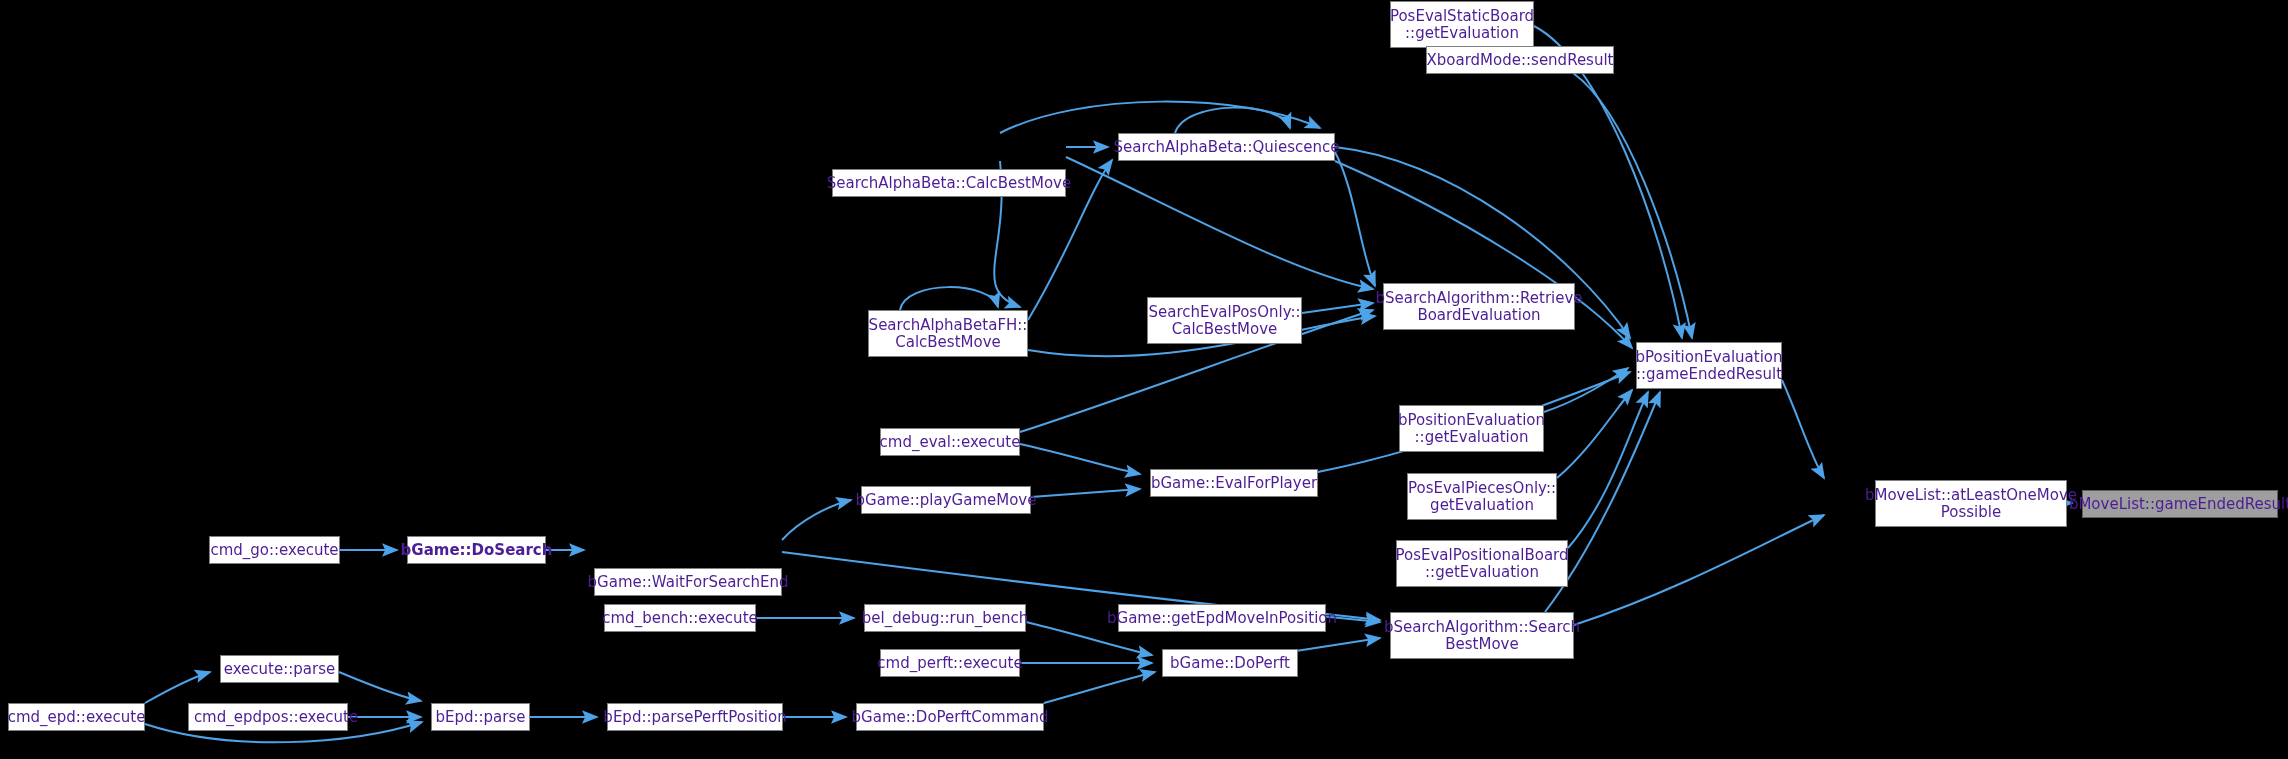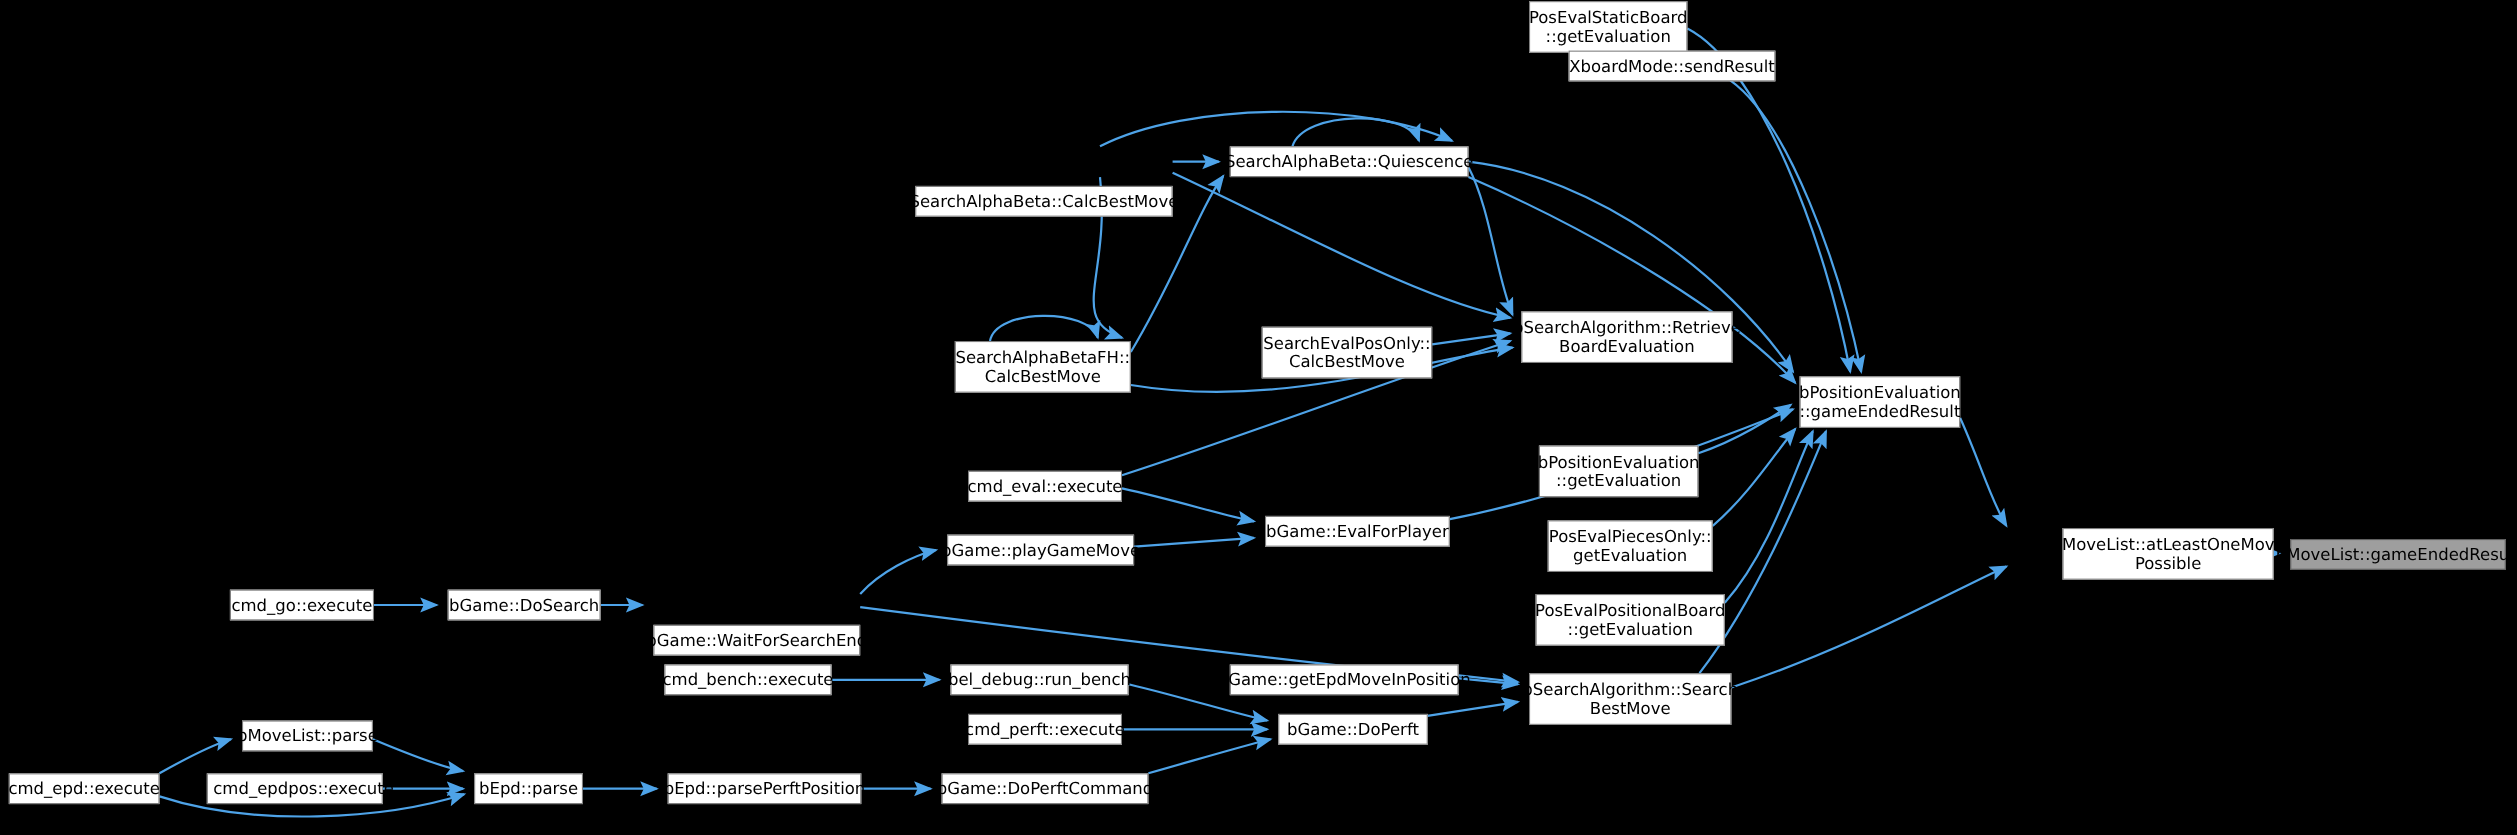--- a/index.html
+++ b/index.html
@@ -11,21 +11,21 @@
     background:#000000;
     overflow:hidden;
     font-family:"DejaVu Sans","Liberation Sans",sans-serif;
   }
   #edge-layer{position:absolute;left:0;top:0;width:2288px;height:759px;}
   .node{
     position:absolute;
     box-sizing:border-box;
     background:#ffffff;
     border:1px solid #808080;
-    color:#000000;
+    color:#4c1d95;
     font-size:15px;
     line-height:17px;
     display:flex;
     align-items:center;
     justify-content:center;
     text-align:center;
     white-space:pre;
     letter-spacing:0px;
     z-index:5;
   }
@@ -108,29 +108,29 @@
       <div class="node" style="left: 1150px; top: 469px; width: 168px; height: 28px;">bGame::EvalForPlayer</div>
       <div class="node" style="left: 1407px; top: 473px; width: 150px; height: 47px;">PosEvalPiecesOnly::
 getEvaluation</div>
       <div class="node" style="left: 861px; top: 486px; width: 170px; height: 28px;">bGame::playGameMove</div>
       <div class="node" style="left: 1832px; top: 480px; width: 192px; height: 47px; margin-left: 43px;">bMoveList::atLeastOneMove
 Possible</div>
       <div class="node highlight" style="left: 2082px; top: 490px; width: 196px; height: 28px;">bMoveList::gameEndedResult</div>
       <div class="node" style="left: 1396px; top: 540px; width: 172px; height: 47px;">PosEvalPositionalBoard
 ::getEvaluation</div>
       <div class="node" style="left: 209px; top: 536px; width: 131px; height: 28px;">cmd_go::execute</div>
-      <div class="node" style="left: 407px; top: 536px; width: 139px; height: 28px;">bGame::DoSearch</div>
+      <div class="node" style="left: 407px; top: 536px; width: 139px; height: 28px; font-weight: bold;">bGame::DoSearch</div>
       <div class="node" style="left: 594px; top: 536px; width: 188px; height: 28px; margin-top: 32px;">bGame::WaitForSearchEnd</div>
       <div class="node" style="left: 1390px; top: 612px; width: 184px; height: 47px;">bSearchAlgorithm::Search
 BestMove</div>
       <div class="node" style="left: 604px; top: 604px; width: 152px; height: 28px;">cmd_bench::execute</div>
       <div class="node" style="left: 864px; top: 604px; width: 162px; height: 28px;">bel_debug::run_bench</div>
       <div class="node" style="left: 1118px; top: 604px; width: 208px; height: 28px;">bGame::getEpdMoveInPosition</div>
       <div class="node" style="left: 880px; top: 649px; width: 140px; height: 28px;">cmd_perft::execute</div>
       <div class="node" style="left: 1162px; top: 649px; width: 136px; height: 28px;">bGame::DoPerft</div>
-      <div class="node" style="left: 220px; top: 655px; width: 119px; height: 28px;">bMoveList::parse</div>
+      <div class="node" style="left: 220px; top: 655px; width: 119px; height: 28px;">execute::parse</div>
       <div class="node" style="left: 8px; top: 703px; width: 137px; height: 28px;">cmd_epd::execute</div>
       <div class="node" style="left: 188px; top: 703px; width: 160px; height: 28px; padding-left: 16px;">cmd_epdpos::execute</div>
       <div class="node" style="left: 431px; top: 703px; width: 99px; height: 28px;">bEpd::parse</div>
       <div class="node" style="left: 607px; top: 703px; width: 176px; height: 28px;">bEpd::parsePerftPosition</div>
       <div class="node" style="left: 856px; top: 703px; width: 188px; height: 28px;">bGame::DoPerftCommand</div>
     </div>
 </div>
 
 </body></html>

